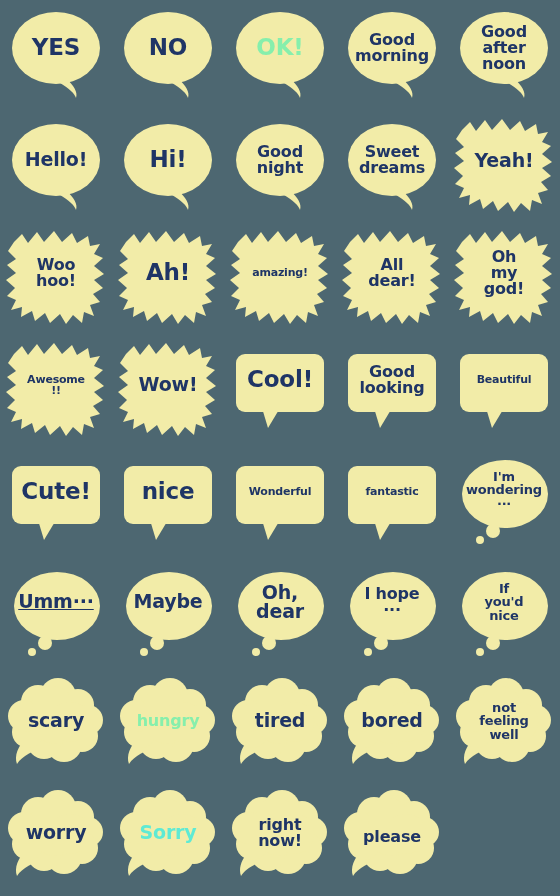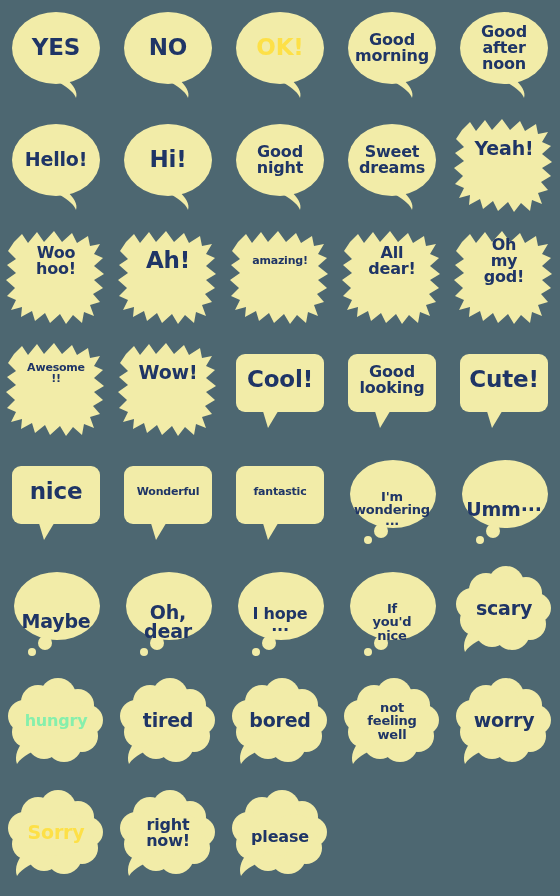--- a/index.html
+++ b/index.html
@@ -62,23 +62,23 @@
     position: absolute;
     left: 0;
     width: 104px;
     display: flex;
     align-items: center;
     justify-content: center;
     pointer-events: none;
   }
   
   .shape-oval   .lbl-wrap { top: 8px;  height: 72px; }
-  .shape-burst  .lbl-wrap { top: 0; height: 66px; }
+  .shape-burst  .lbl-wrap { top: 12px; height: 66px; }
   .shape-rect   .lbl-wrap { top: 9px; height: 62px; }
-  .shape-think  .lbl-wrap { top: 24px;  height: 68px; }
+  .shape-think  .lbl-wrap { top: 4px;  height: 68px; }
   .shape-cloud  .lbl-wrap { top: 12px; height: 66px; }
 
   .s-xl  .label { font-size: 23px; }
   .s-lg  .label { font-size: 19px; }
   .s-md  .label { font-size: 16px; }
   .s-sm  .label { font-size: 13px; }
   .s-xs  .label { font-size: 11px; }
 </style>
 </head>
 <body style="background: rgb(77, 103, 113);">
@@ -98,21 +98,21 @@
             <path d="M62 74 C70 82 74 88 72 94 C71 90 65 84 56 79 Z" fill="#f2eca8"></path>
           </svg></span><div class="lbl-wrap">
           <div class="label" style="position: static; color: rgb(31, 53, 102);">NO</div>
         </div></div>
     </div>
     <div class="cell">
       <div class="sticker shape-oval s-xl"><span><svg viewBox="0 0 104 104" xmlns="http://www.w3.org/2000/svg" aria-hidden="true">
             <ellipse cx="52" cy="44" rx="44" ry="36" fill="#f2eca8"></ellipse>
             <path d="M62 74 C70 82 74 88 72 94 C71 90 65 84 56 79 Z" fill="#f2eca8"></path>
           </svg></span><div class="lbl-wrap">
-          <div class="label" style="position: static; color: #fde047;">OK!</div>
+          <div class="label" style="position: static; color: #86efac;">OK!</div>
         </div></div>
     </div>
     <div class="cell">
       <div class="sticker shape-oval s-md"><span><svg viewBox="0 0 104 104" xmlns="http://www.w3.org/2000/svg" aria-hidden="true">
             <ellipse cx="52" cy="44" rx="44" ry="36" fill="#f2eca8"></ellipse>
             <path d="M62 74 C70 82 74 88 72 94 C71 90 65 84 56 79 Z" fill="#f2eca8"></path>
           </svg></span><div class="lbl-wrap">
           <div class="label" style="position: static; color: rgb(31, 53, 102);">Good
 morning</div>
         </div></div>
@@ -232,20 +232,29 @@
         </div></div>
     </div>
     <div class="cell">
       <div class="sticker shape-rect s-md"><span><svg viewBox="0 0 104 104" xmlns="http://www.w3.org/2000/svg" aria-hidden="true">
             <rect x="8" y="14" width="88" height="58" rx="9" ry="9" fill="#f2eca8"></rect>
             <path d="M34 68 L52 68 L40 88 Z" fill="#f2eca8"></path>
             <rect x="20" y="66" width="14" height="4" fill="#f2eca8"></rect>
           </svg></span><div class="lbl-wrap">
           <div class="label" style="position: static; color: rgb(31, 53, 102);">Good
 looking</div>
+        </div></div>
+    </div>
+    <div class="cell">
+      <div class="sticker shape-rect s-xs"><span><svg viewBox="0 0 104 104" xmlns="http://www.w3.org/2000/svg" aria-hidden="true">
+            <rect x="8" y="14" width="88" height="58" rx="9" ry="9" fill="#f2eca8"></rect>
+            <path d="M34 68 L52 68 L40 88 Z" fill="#f2eca8"></path>
+            <rect x="20" y="66" width="14" height="4" fill="#f2eca8"></rect>
+          </svg></span><div class="lbl-wrap">
+          <div class="label" style="position: static; color: rgb(31, 53, 102);">Beautiful</div>
         </div></div>
     </div>
     <div class="cell">
       <div class="sticker shape-rect s-xl"><span><svg viewBox="0 0 104 104" xmlns="http://www.w3.org/2000/svg" aria-hidden="true">
             <rect x="8" y="14" width="88" height="58" rx="9" ry="9" fill="#f2eca8"></rect>
             <path d="M34 68 L52 68 L40 88 Z" fill="#f2eca8"></path>
             <rect x="20" y="66" width="14" height="4" fill="#f2eca8"></rect>
           </svg></span><div class="lbl-wrap">
           <div class="label" style="position: static; color: rgb(31, 53, 102);">Cute!</div>
         </div></div>
@@ -287,21 +296,21 @@
 wondering
 ···</div>
         </div></div>
     </div>
     <div class="cell">
       <div class="sticker shape-think s-lg"><span><svg viewBox="0 0 104 104" xmlns="http://www.w3.org/2000/svg" aria-hidden="true">
             <ellipse cx="53" cy="42" rx="43" ry="34" fill="#f2eca8"></ellipse>
             <circle cx="41" cy="79" r="7" fill="#f2eca8"></circle>
             <circle cx="28" cy="88" r="4" fill="#f2eca8"></circle>
           </svg></span><div class="lbl-wrap">
-          <div class="label" style="position: static; color: rgb(31, 53, 102);">Umm···</div>
+          <div class="label" style="position: static; color: rgb(31, 53, 102); text-decoration: underline;">Umm···</div>
         </div></div>
     </div>
     <div class="cell">
       <div class="sticker shape-think s-lg"><span><svg viewBox="0 0 104 104" xmlns="http://www.w3.org/2000/svg" aria-hidden="true">
             <ellipse cx="53" cy="42" rx="43" ry="34" fill="#f2eca8"></ellipse>
             <circle cx="41" cy="79" r="7" fill="#f2eca8"></circle>
             <circle cx="28" cy="88" r="4" fill="#f2eca8"></circle>
           </svg></span><div class="lbl-wrap">
           <div class="label" style="position: static; color: rgb(31, 53, 102);">Maybe</div>
         </div></div>
@@ -462,21 +471,21 @@
             <circle cx="84" cy="44" r="15" fill="#f2eca8"></circle>
             <circle cx="78" cy="60" r="16" fill="#f2eca8"></circle>
             <circle cx="60" cy="68" r="18" fill="#f2eca8"></circle>
             <circle cx="40" cy="66" r="17" fill="#f2eca8"></circle>
             <circle cx="24" cy="56" r="16" fill="#f2eca8"></circle>
             <circle cx="20" cy="40" r="16" fill="#f2eca8"></circle>
             <circle cx="52" cy="44" r="24" fill="#f2eca8"></circle>
             <circle cx="48" cy="30" r="20" fill="#f2eca8"></circle>
             <circle cx="66" cy="46" r="20" fill="#f2eca8"></circle>
           </svg></span><div class="lbl-wrap">
-          <div class="label" style="position: static; color: #fde047;">Sorry</div>
+          <div class="label" style="position: static; color: #5eead4;">Sorry</div>
         </div></div>
     </div>
     <div class="cell">
       <div class="sticker shape-cloud s-md"><span><svg viewBox="0 0 104 104" xmlns="http://www.w3.org/2000/svg" aria-hidden="true">
             <path d="M22 62 C14 70 10 80 13 88 C18 80 30 74 40 72 Z" fill="#f2eca8"></path>
             <circle cx="34" cy="26" r="17" fill="#f2eca8"></circle>
             <circle cx="54" cy="20" r="18" fill="#f2eca8"></circle>
             <circle cx="74" cy="29" r="16" fill="#f2eca8"></circle>
             <circle cx="84" cy="44" r="15" fill="#f2eca8"></circle>
             <circle cx="78" cy="60" r="16" fill="#f2eca8"></circle>

